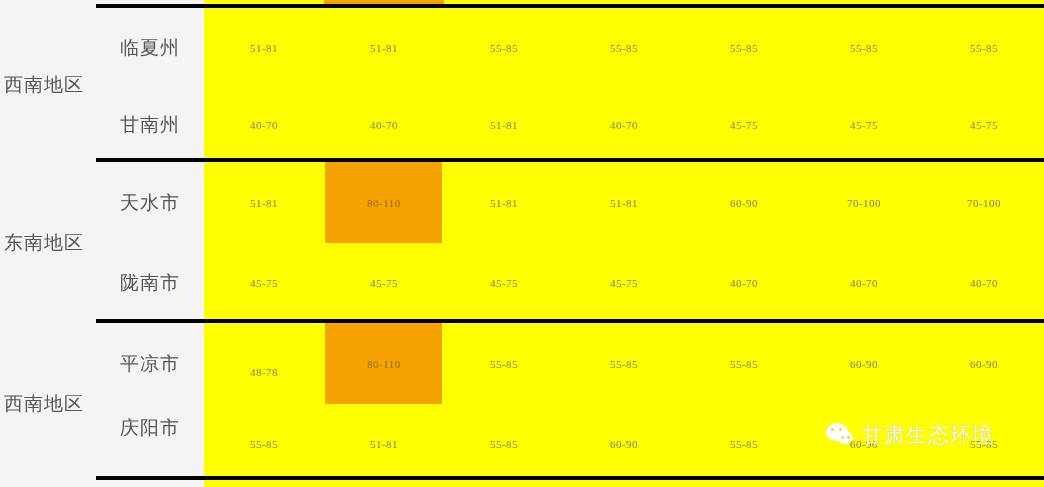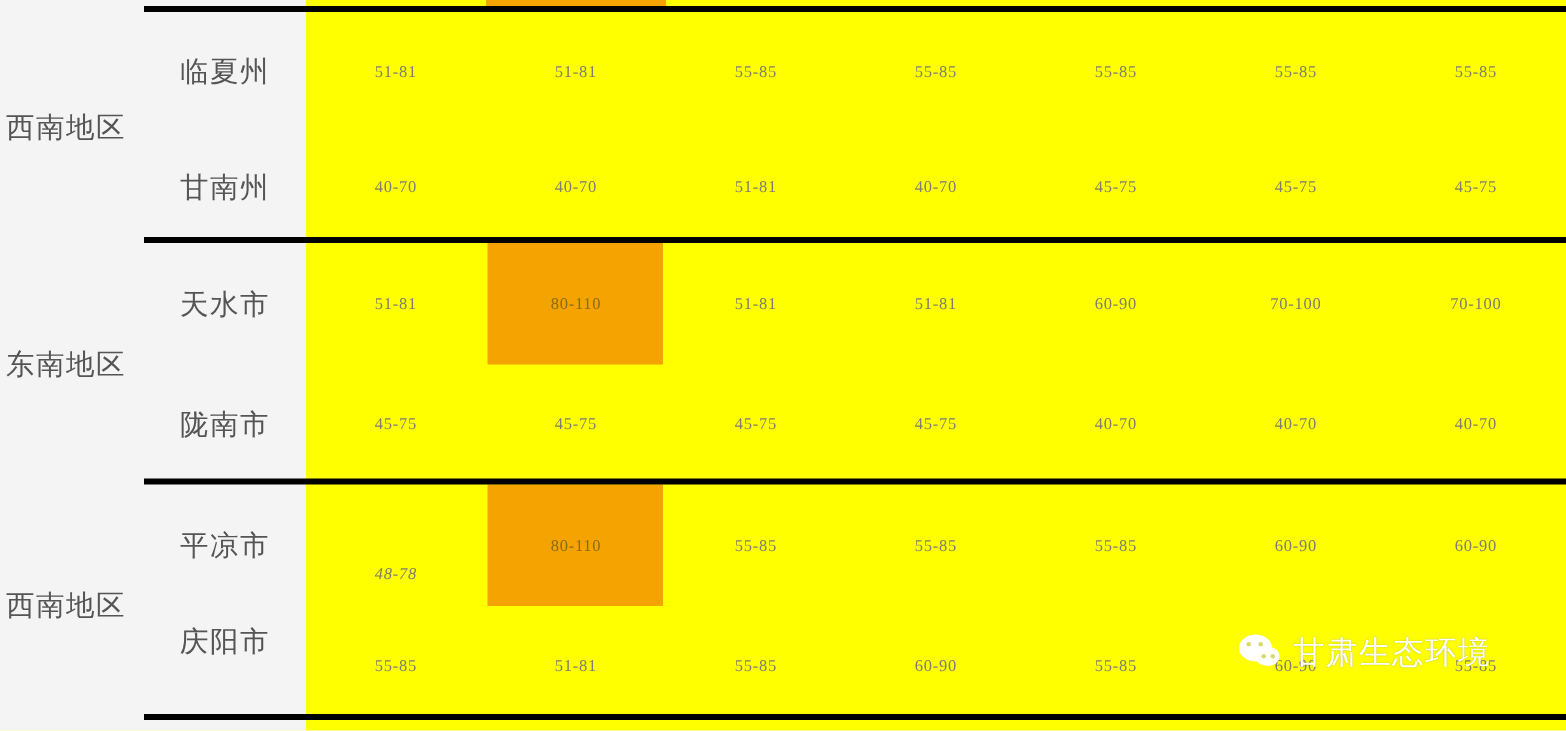--- a/index.html
+++ b/index.html
@@ -132,21 +132,21 @@
       <div class="cell" style="left: 684px; top: 162px; width: 120px; height: 81px;">60-90</div>
       <div class="cell" style="left: 804px; top: 162px; width: 120px; height: 81px;">70-100</div>
       <div class="cell" style="left: 924px; top: 162px; width: 120px; height: 81px;">70-100</div>
       <div class="cell" style="left: 204px; top: 243px; width: 120px; height: 80px;">45-75</div>
       <div class="cell" style="left: 324px; top: 243px; width: 120px; height: 80px;">45-75</div>
       <div class="cell" style="left: 444px; top: 243px; width: 120px; height: 80px;">45-75</div>
       <div class="cell" style="left: 564px; top: 243px; width: 120px; height: 80px;">45-75</div>
       <div class="cell" style="left: 684px; top: 243px; width: 120px; height: 80px;">40-70</div>
       <div class="cell" style="left: 804px; top: 243px; width: 120px; height: 80px;">40-70</div>
       <div class="cell" style="left: 924px; top: 243px; width: 120px; height: 80px;">40-70</div>
-      <div class="cell" style="left: 204px; top: 342px; width: 120px; height: 81px; font-style: italic;">48-78</div>
+      <div class="cell" style="left: 204px; top: 331px; width: 120px; height: 81px;">48-78</div>
       <div class="cell hi" style="left: 324px; top: 323px; width: 120px; height: 81px;">80-110</div>
       <div class="cell" style="left: 444px; top: 323px; width: 120px; height: 81px;">55-85</div>
       <div class="cell" style="left: 564px; top: 323px; width: 120px; height: 81px;">55-85</div>
       <div class="cell" style="left: 684px; top: 323px; width: 120px; height: 81px;">55-85</div>
       <div class="cell" style="left: 804px; top: 323px; width: 120px; height: 81px;">60-90</div>
       <div class="cell" style="left: 924px; top: 323px; width: 120px; height: 81px;">60-90</div>
       <div class="cell" style="left: 204px; top: 404px; width: 120px; height: 80px;">55-85</div>
       <div class="cell" style="left: 324px; top: 404px; width: 120px; height: 80px;">51-81</div>
       <div class="cell" style="left: 444px; top: 404px; width: 120px; height: 80px;">55-85</div>
       <div class="cell" style="left: 564px; top: 404px; width: 120px; height: 80px;">60-90</div>

